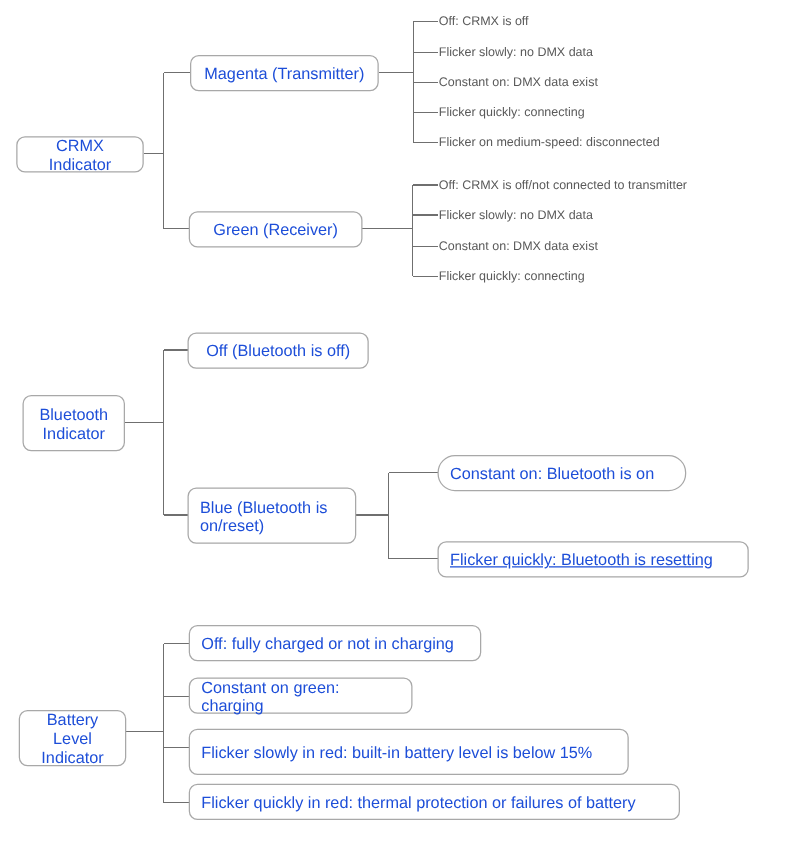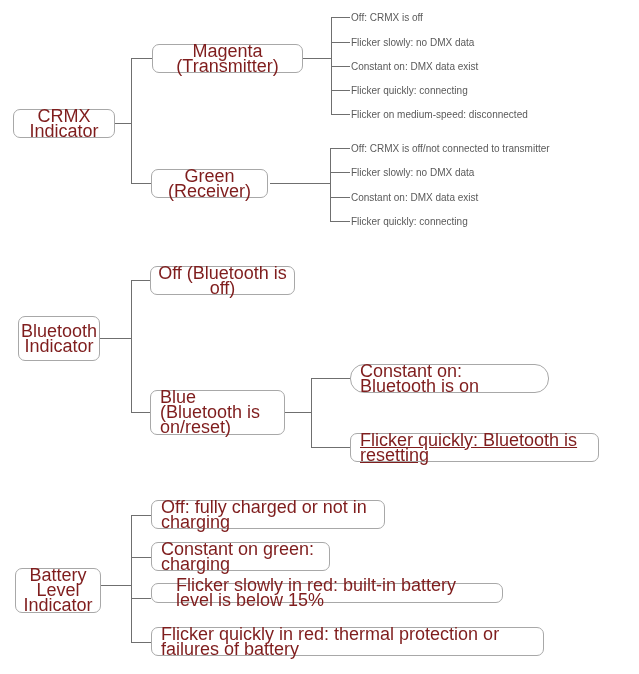--- a/index.html
+++ b/index.html
@@ -25,22 +25,22 @@
     width: 639px;
     height: 674px;
     pointer-events: none;
   }
   .node {
     position: absolute;
     box-sizing: border-box;
     border: 1px solid #a8a8a8;
     border-radius: 7px;
     background: #ffffff;
-    color: #7f1d1d;
-    font-size: 18px;
+    color: #1d4ed8;
+    font-size: 13px;
     line-height: 15px;
     display: flex;
     align-items: center;
     justify-content: center;
     text-align: center;
     padding: 2px 7px;
     white-space: pre-line;
   }
   .node.left {
     justify-content: flex-start;
@@ -101,21 +101,21 @@
       <path d="M131 557 H151"></path>
       <path d="M131 598 H151"></path>
       <path d="M131 642 H151"></path>
     </g>
   </svg>
 
   <div class="node" style="left:13px; top:109px; width:102px; height:29px;">CRMX Indicator</div>
 
   <div class="node" style="left:152px; top:44px; width:151px; height:29px;">Magenta (Transmitter)</div>
 
-  <div class="node" style="left:151px; top:169px; width:117px; height:29px;">Green (Receiver)</div>
+  <div class="node" style="left:151px; top:169px; width:139px; height:29px;">Green (Receiver)</div>
 
   <div class="leaf-text" style="left:351px; top:10px;">Off: CRMX is off</div>
   <div class="leaf-text" style="left:351px; top:35px;">Flicker slowly: no DMX data</div>
   <div class="leaf-text" style="left:351px; top:59px;">Constant on: DMX data exist</div>
   <div class="leaf-text" style="left:351px; top:83px;">Flicker quickly: connecting</div>
   <div class="leaf-text" style="left:351px; top:141px;">Off: CRMX is off/not connected to transmitter</div>
 
   <div class="leaf-text" style="left:351px; top:107px;">Flicker on medium-speed: disconnected</div>
   <div class="leaf-text" style="left:351px; top:165px;">Flicker slowly: no DMX data</div>
   <div class="leaf-text" style="left:351px; top:190px;">Constant on: DMX data exist</div>
@@ -133,17 +133,17 @@
 
   <div class="node left" style="left:350px; top:433px; width:249px; height:29px; padding-left:9px;text-decoration:underline;">Flicker quickly: Bluetooth is resetting</div>
 
   <div class="node" style="left:15px; top:568px; width:86px; height:45px;">Battery Level
 Indicator</div>
 
   <div class="node left" style="left:151px; top:500px; width:234px; height:29px; padding-left:9px;">Off: fully charged or not in charging</div>
 
   <div class="node left" style="left:151px; top:542px; width:179px; height:29px; padding-left:9px;">Constant on green: charging</div>
 
-  <div class="node left" style="left:151px; top:583px; width:352px; height:20px; padding-left:24px;">Flicker slowly in red: built-in battery level is below 15%</div>
+  <div class="node left" style="left:151px; top:583px; width:352px; height:37px; padding-left:9px;">Flicker slowly in red: built-in battery level is below 15%</div>
 
   <div class="node left" style="left:151px; top:627px; width:393px; height:29px; padding-left:9px;">Flicker quickly in red: thermal protection or failures of battery</div>
 
 </div>
 
 </body></html>

